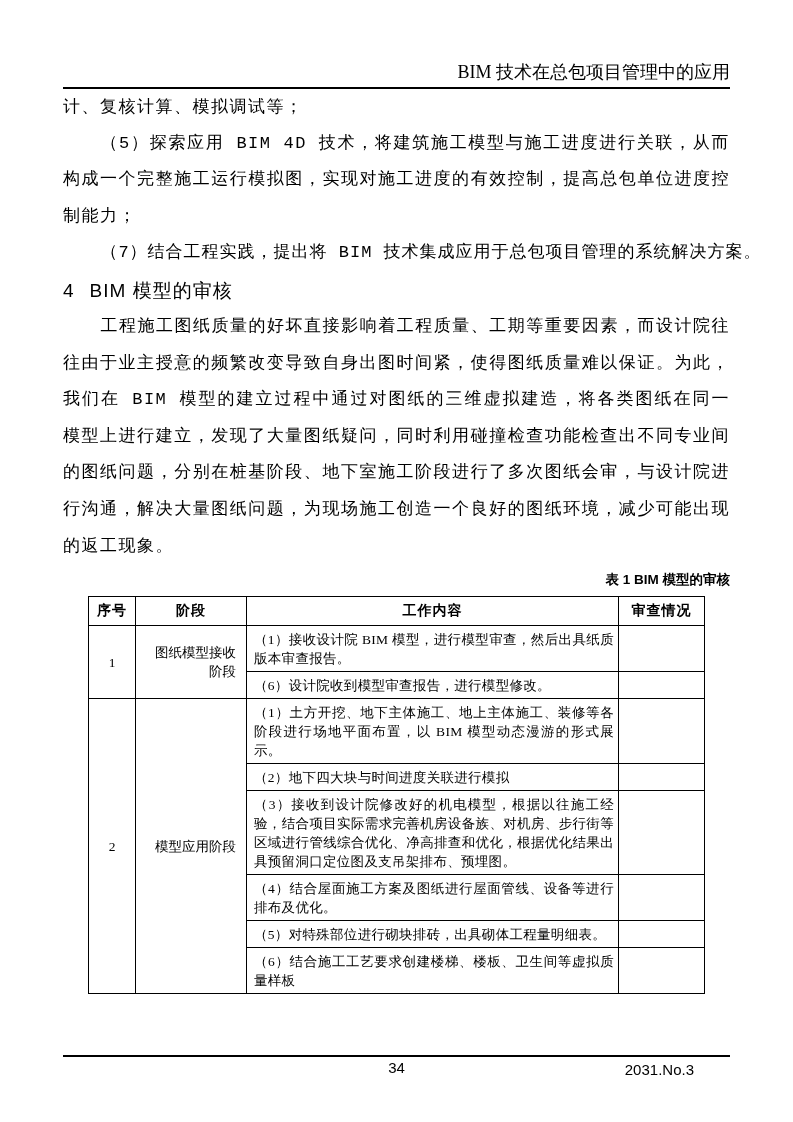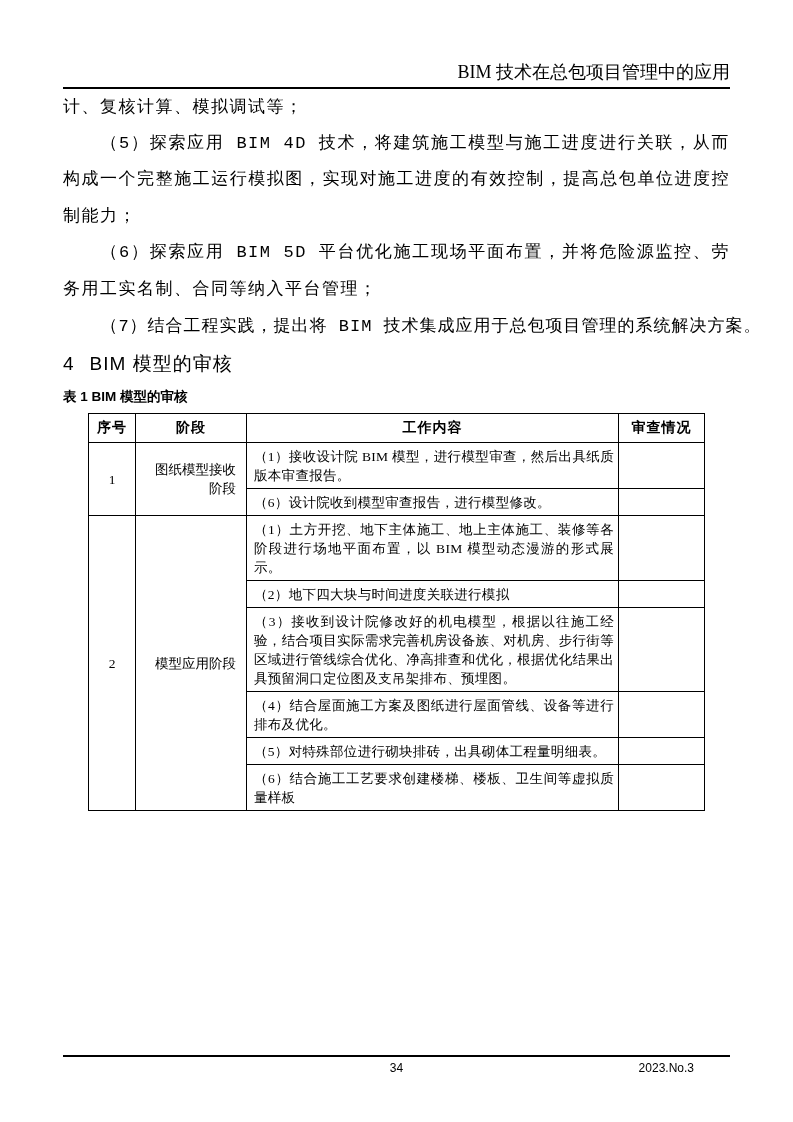--- a/index.html
+++ b/index.html
@@ -30,21 +30,21 @@
 
   h2.section-heading {
     margin: 0;
     font-family: "Liberation Sans", "DejaVu Sans", sans-serif;
     font-size: 19px; line-height: 37px;
     font-weight: normal; letter-spacing: 1px;
   }
   h2.section-heading .sec-num { margin-right: 15px; }
 
   .table-caption {
-    text-align: left;
+    text-align: right;
     font-family: "Liberation Sans", "DejaVu Sans", sans-serif;
     font-weight: 600;
     font-size: 13.5px; line-height: 22px;
     margin-top: 4px;
   }
 
   table.review-table {
     border-collapse: collapse;
     table-layout: fixed;
     width: 616px;
@@ -60,42 +60,42 @@
   td.c-no   { text-align: center; }
   td.c-stage{ text-align: right; padding: 0 10px; }
   td.c-work { padding: 3.5px 4px 3.5px 7px; text-align: justify; letter-spacing: 0.3px; }
   td.c-review { }
 
   .page-footer {
     position: absolute;
     left: 63px; right: 63px; top: 1055px;
     border-top: 2.5px solid #000;
     font-family: "Liberation Sans", "DejaVu Sans", sans-serif;
-    font-size: 12px;
+    font-size: 15px;
   }
   .page-footer .page-num { text-align: center; line-height: 18px; padding-top: 2px; }
   .page-footer .issue { position: absolute; right: 36px; top: 4px; }
 </style>
 </head>
 <body>
 
 <div class="page">
 
   <div class="running-head">BIM 技术在总包项目管理中的应用</div>
 
   <div class="body-text">
     <p>计、复核计算、模拟调试等；</p>
     <p class="indent">（5）探索应用 BIM 4D 技术，将建筑施工模型与施工进度进行关联，从而构成一个完整施工运行模拟图，实现对施工进度的有效控制，提高总包单位进度控制能力；</p>
-    <p class="indent">（6）探索应用 BIM 5D 平台优化施工现场平面布置，并将危险源监控、劳务用工实名制、合同等纳入平台管理；</p>
     <p class="indent nowrap">（7）结合工程实践，提出将 BIM 技术集成应用于总包项目管理的系统解决方案。</p>
 
     <h2 class="section-heading">
       <span class="sec-num">4</span><span>BIM 模型的审核</span>
     </h2>
 
+    <p class="indent">工程施工图纸质量的好坏直接影响着工程质量、工期等重要因素，而设计院往往由于业主授意的频繁改变导致自身出图时间紧，使得图纸质量难以保证。为此，我们在 BIM 模型的建立过程中通过对图纸的三维虚拟建造，将各类图纸在同一模型上进行建立，发现了大量图纸疑问，同时利用碰撞检查功能检查出不同专业间的图纸问题，分别在桩基阶段、地下室施工阶段进行了多次图纸会审，与设计院进行沟通，解决大量图纸问题，为现场施工创造一个良好的图纸环境，减少可能出现的返工现象。</p>
   </div>
 
   <div class="table-caption">表 1 BIM 模型的审核</div>
 
   <table class="review-table">
     <colgroup>
       <col style="width:47px">
         <col style="width:111px">
         <col style="width:372px">
         <col style="width:86px">
@@ -145,14 +145,14 @@
         <td class="c-work">（6）结合施工工艺要求创建楼梯、楼板、卫生间等虚拟质量样板</td>
         <td class="c-review"></td>
       </tr>
     </tbody>
   </table>
 
 </div>
 
 <div class="page-footer">
   <div class="page-num">34</div>
-  <div class="issue">2023.No.3</div>
+  <div class="issue">2031.No.3</div>
 </div>
 
 </body></html>

